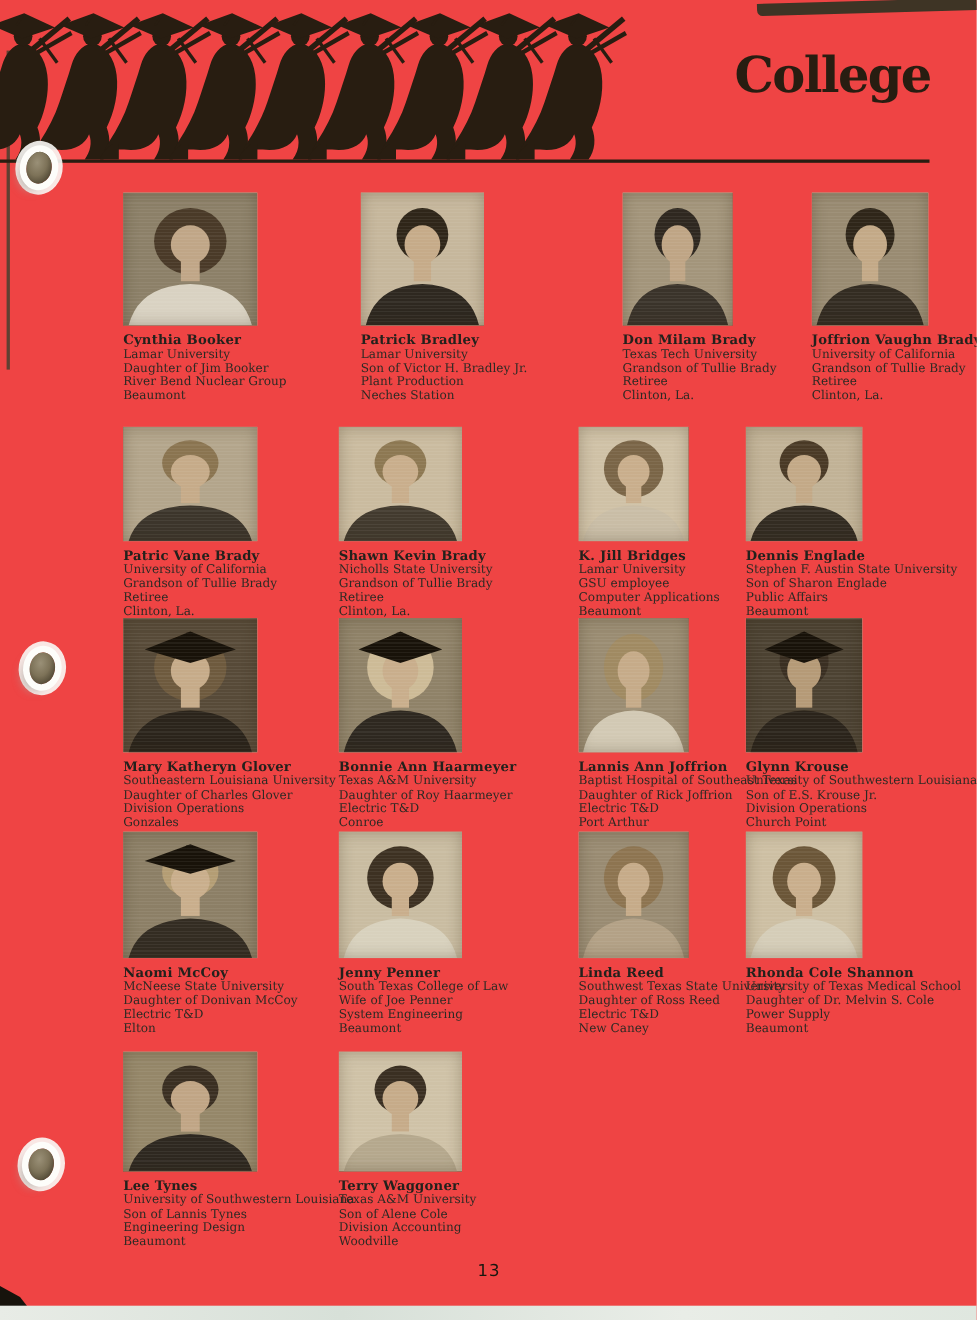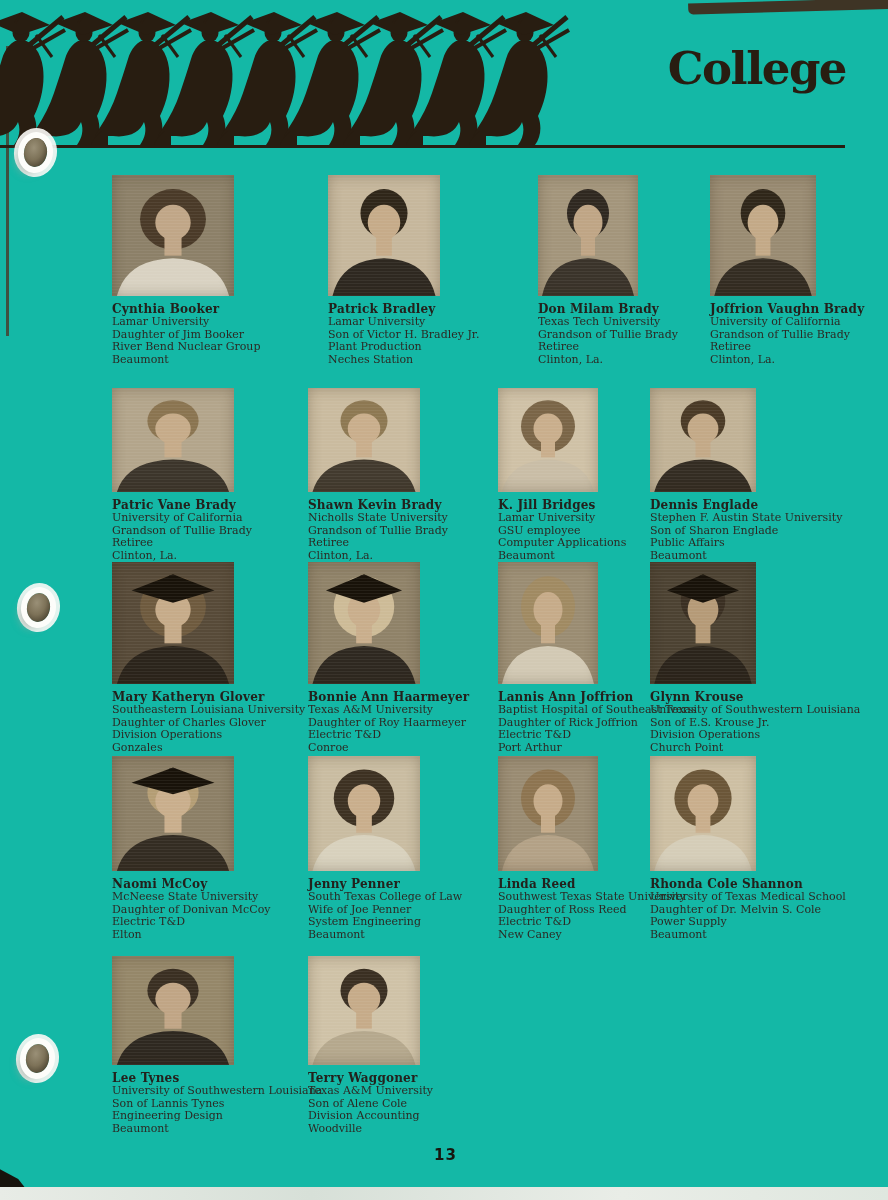--- a/index.html
+++ b/index.html
@@ -1,16 +1,16 @@
 <!DOCTYPE html>
 <html style="--ink: #281d11;"><head>
 <meta charset="utf-8">
 <style>
   html,body{margin:0;padding:0;background:#ffffff;}
-  .canvas{position:relative;width:888px;height:1200px;background:#14b8a6;overflow:hidden;
+  .canvas{position:relative;width:888px;height:1200px;background:#ef4444;overflow:hidden;
           font-family:"DejaVu Serif",serif;}
   
   .frieze-svg{position:absolute;left:-14px;top:5px;width:600px;height:141px;}
   .frieze-svg *{fill:var(--ink);}
   .frieze-svg line{stroke:var(--ink);}
   .masthead{position:absolute;right:42px;top:48px;text-align:right;color:var(--ink);
             font-family:"DejaVu Serif",serif;font-weight:700;font-size:45px;line-height:0.93;
             letter-spacing:-1.5px;}
   .header-rule{position:absolute;left:0;top:145px;width:845px;height:3px;background:var(--ink);}
   
@@ -25,39 +25,39 @@
         background:radial-gradient(ellipse at 40% 35%,#9a9077 0%,#7d7258 45%,#4e4633 80%,#3a3426 100%);
         box-shadow:0 0 0 6px #fdfdfa,-6px 7px 9px rgba(170,170,162,.75),0 0 0 10px rgba(250,250,246,.9);}
   .hole1{left:24px;top:138px;}
   .hole2{left:27px;top:593px;}
   .hole3{left:26px;top:1044px;}
   
   .grid{position:absolute;left:112px;top:175px;width:764px;}
   .row{display:flex;}
   .cell{flex:0 0 auto;width:196px;}
   .cell:nth-child(2){width:190px;}
-  .cell:nth-child(3){width:152px;}
+  .cell:nth-child(3){width:152px;margin-left:28px;}
   .cell:nth-child(4){width:190px;}
   .photo{width:112px;position:relative;overflow:hidden;background:#b5a78c;
          box-shadow:inset 0 0 16px rgba(60,45,20,.35);}
   .cell:nth-child(1) .photo{width:122px;}
   .cell:nth-child(3) .photo{width:100px;}
   .cell:nth-child(4) .photo{width:106px;}
   .photo svg{width:100%;height:100%;display:block;}
   .photo::after{content:"";position:absolute;inset:0;
       background-image:repeating-linear-gradient(0deg,rgba(255,255,250,.06) 0 1px,transparent 1px 3px);
       box-shadow:inset 0 0 14px rgba(50,38,18,.30);}
   .caption{margin-top:6px;}
   .name{font-family:"DejaVu Serif",serif;font-weight:700;font-size:12px;line-height:14px;
         color:#23211c;letter-spacing:.2px;}
   .detail{font-family:"DejaVu Serif",serif;font-size:11px;line-height:12.5px;color:#2c2a24;
           white-space:nowrap;}
   
   .pagenum{position:absolute;left:434px;top:1146px;font-family:"DejaVu Sans",sans-serif;
-           font-weight:700;font-size:15px;letter-spacing:1px;color:#17170f;}
+           font-weight:400;font-size:15px;letter-spacing:1px;color:#17170f;}
 </style>
 </head>
 <body>
 
 <div class="canvas">
 
   <div class="art-topright"></div>
   <div class="art-leftline"></div>
   <div class="art-corner"></div>
   <div class="art-bottomband"></div>

